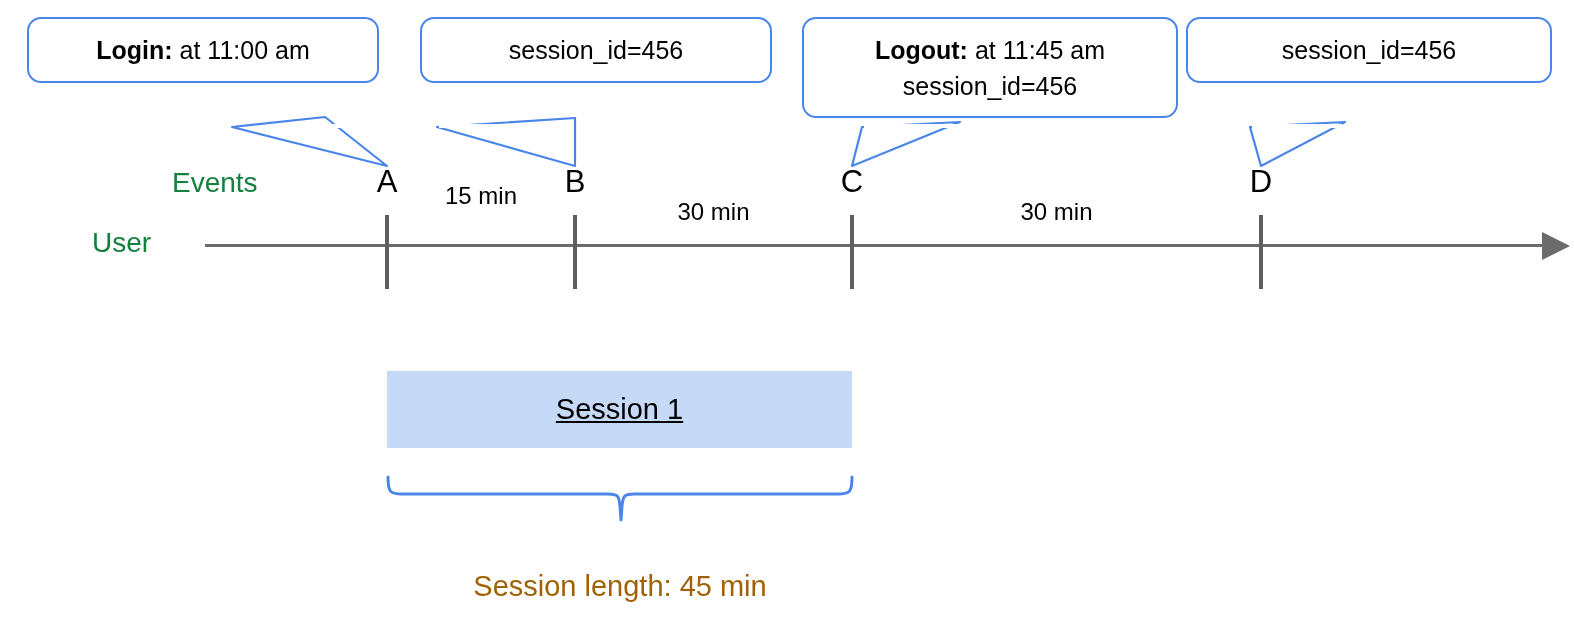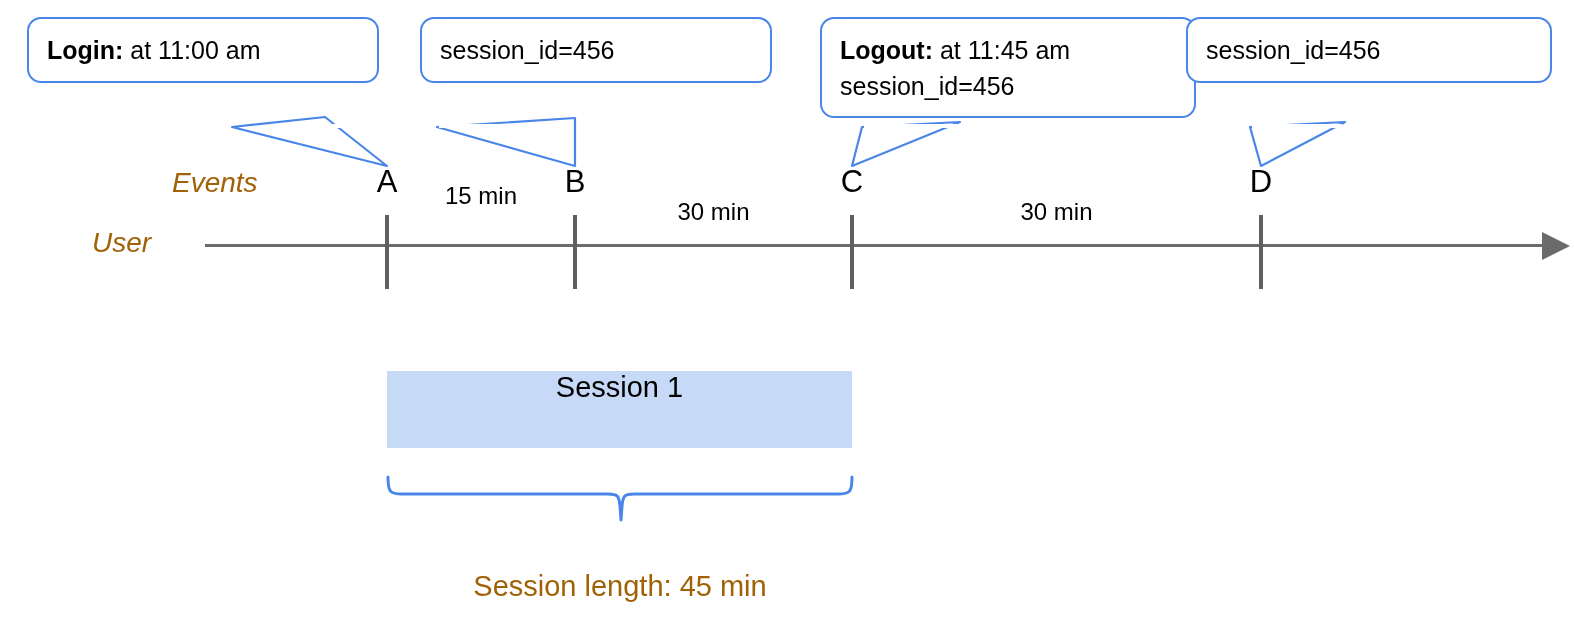--- a/index.html
+++ b/index.html
@@ -34,21 +34,21 @@
     background: #ffffff;
     border: 2px solid #4a86e8;
     border-radius: 14px;
     padding: 14px 18px 12px 18px;
     font-size: 25px;
     line-height: 1.42;
     color: #000000;
     white-space: nowrap;
     z-index: 3;
   }
-  .callout .line { display: block; }
+  .callout .line { display: block; text-align: center; }
   .callout .ev-type { font-weight: bold; }
 
   
   .axis-line {
     position: absolute;
     background: #6b6b6b;
     height: 3px;
     z-index: 1;
   }
   .tick {
@@ -69,41 +69,42 @@
     position: absolute;
     font-size: 24px;
     color: #000000;
     text-align: center;
     white-space: nowrap;
     z-index: 2;
   }
   .row-label {
     position: absolute;
     white-space: nowrap;
-    color: #a16207;
+    color: #15803d;
     z-index: 2;
-    font-style: italic;
   }
   .row-label.lane {
     font-size: 28px;
   }
   .row-label.events {
     font-size: 28px;
   }
 
   
   .session-bar {
     position: absolute;
     background: #c6d9f7;
     display: flex;
+    align-items: center;
     justify-content: center;
     font-size: 29px;
     color: #000000;
     z-index: 2;
     white-space: nowrap;
+    text-decoration: underline;
   }
 
   .brace-caption {
     position: absolute;
     font-size: 29px;
     color: #a16207;
     white-space: nowrap;
     text-align: center;
     z-index: 2;
   }
@@ -142,21 +143,21 @@
   </svg>
 
   <div class="callout" style="left:27px; top:17px; width:352px;">
     <span class="line"><span class="ev-type">Login:</span><span> at 11:00 am</span></span>
   </div>
 
   <div class="callout" style="left:420px; top:17px; width:352px;">
     <span class="line">session_id=456</span>
   </div>
 
-  <div class="callout" style="left:820px; top:17px; width:376px;">
+  <div class="callout" style="left:802px; top:17px; width:376px;">
     <span class="line"><span class="ev-type">Logout:</span><span> at 11:45 am</span></span>
     <span class="line">session_id=456</span>
   </div>
 
   <div class="callout" style="left:1186px; top:17px; width:366px;">
     <span class="line">session_id=456</span>
   </div>
 
   <div class="row-label events" style="left:172px; top:167px;">Events</div>
 

